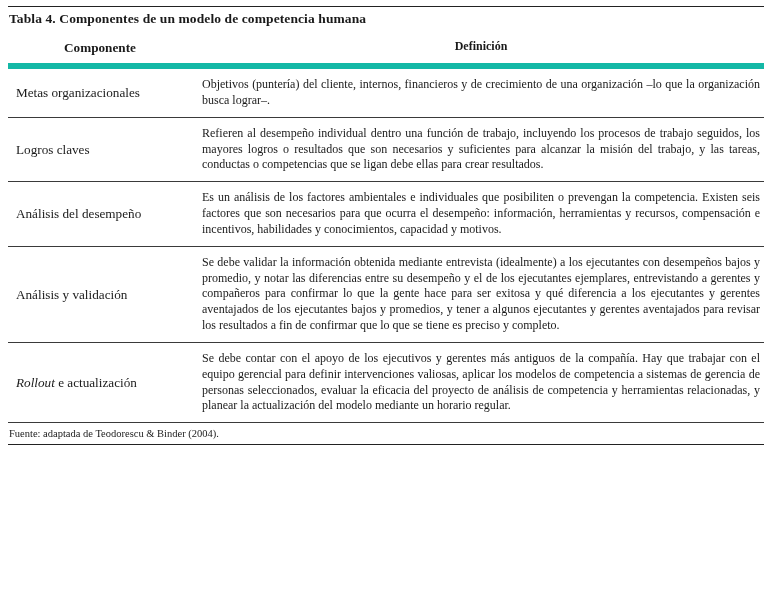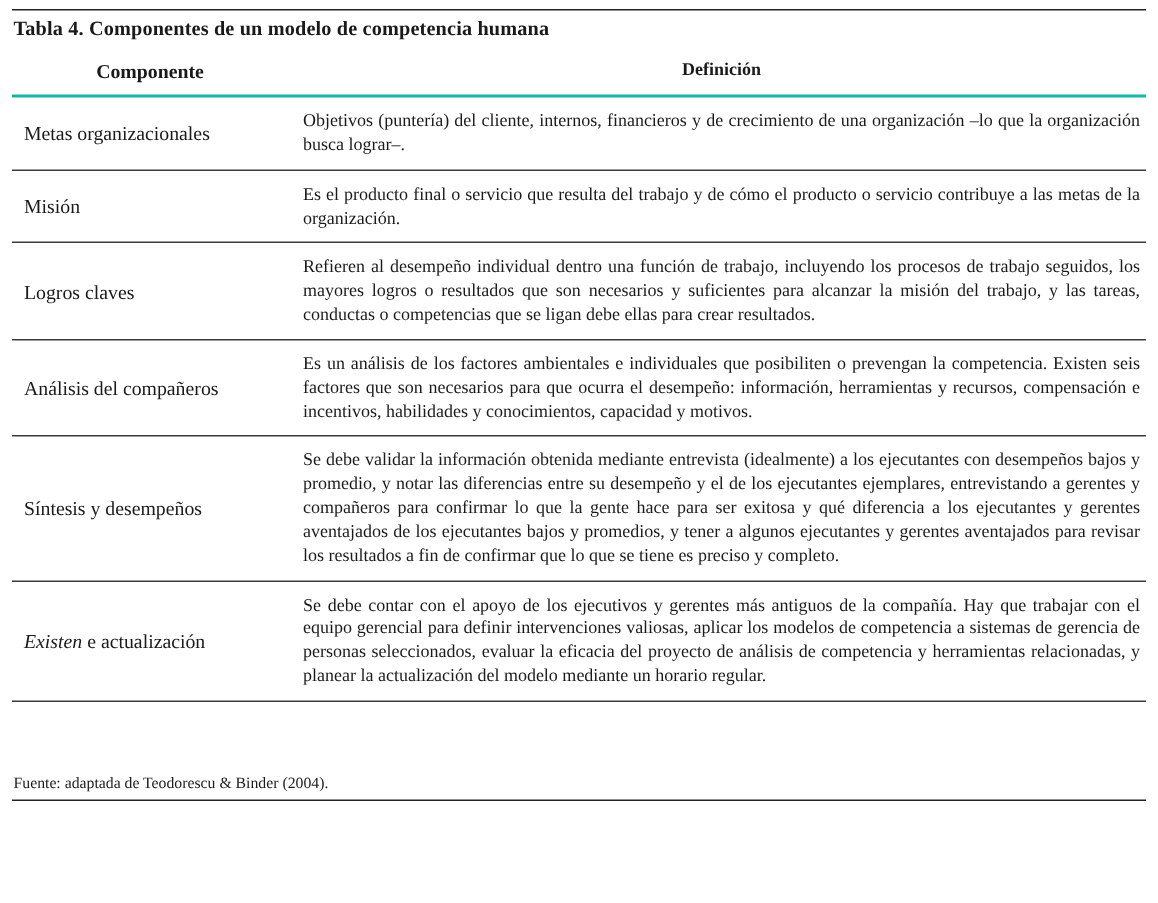--- a/index.html
+++ b/index.html
@@ -35,36 +35,35 @@
     line-height: 1.3;
   }
   .cell-definition {
     flex: 1;
     padding: 8px 4px 8px 12px;
     font-size: 12px;
     line-height: 1.32;
     text-align: justify;
   }
 
-  .header-row { display: flex; border-bottom: 2px solid #14b8a6; }
+  .header-row { display: flex; border-bottom: 6px solid #14b8a6; }
   .header-row .cell-component,
   .header-row .cell-definition {
     justify-content: center;
     text-align: center;
     font-weight: bold;
     padding-top: 7px;
     padding-bottom: 7px;
   }
 
   .em-part { font-style: italic; }
 
   .table-source {
     font-size: 10.5px;
     padding: 5px 1px 5px 1px;
-    margin-top: 44px;
   }
 </style>
 </head>
 <body>
 
 <div class="sheet">
 
   <div class="rule-heavy"></div>
 
   <div class="table-title">Tabla 4. Componentes de un modelo de competencia humana</div>
@@ -74,51 +73,45 @@
     <div class="cell-definition">Definición</div>
   </div>
 
   <div class="row">
     <div class="cell-component">
       <span><span class="em-part"></span><span>Metas organizacionales</span></span>
     </div>
     <div class="cell-definition">Objetivos (puntería) del cliente, internos, financieros y de crecimiento de una organización –lo que la organización busca lograr–.</div>
   </div>
 
-  <div class="row">
-    <div class="cell-component">
-      <span><span class="em-part"></span><span>Misión</span></span>
-    </div>
-    <div class="cell-definition">Es el producto final o servicio que resulta del trabajo y de cómo el producto o servicio contribuye a las metas de la organización.</div>
-  </div>
 
   <div class="row">
     <div class="cell-component">
       <span><span class="em-part"></span><span>Logros claves</span></span>
     </div>
     <div class="cell-definition">Refieren al desempeño individual dentro una función de trabajo, incluyendo los procesos de trabajo seguidos, los mayores logros o resultados que son necesarios y suficientes para alcanzar la misión del trabajo, y las tareas, conductas o competencias que se ligan debe ellas para crear resultados.</div>
   </div>
 
   <div class="row">
     <div class="cell-component">
-      <span><span class="em-part"></span><span>Análisis del compañeros</span></span>
+      <span><span class="em-part"></span><span>Análisis del desempeño</span></span>
     </div>
     <div class="cell-definition">Es un análisis de los factores ambientales e individuales que posibiliten o prevengan la competencia. Existen seis factores que son necesarios para que ocurra el desempeño: información, herramientas y recursos, compensación e incentivos, habilidades y conocimientos, capacidad y motivos.</div>
   </div>
 
   <div class="row">
     <div class="cell-component">
-      <span><span class="em-part"></span><span>Síntesis y desempeños</span></span>
+      <span><span class="em-part"></span><span>Análisis y validación</span></span>
     </div>
     <div class="cell-definition">Se debe validar la información obtenida mediante entrevista (idealmente) a los ejecutantes con desempeños bajos y promedio, y notar las diferencias entre su desempeño y el de los ejecutantes ejemplares, entrevistando a gerentes y compañeros para confirmar lo que la gente hace para ser exitosa y qué diferencia a los ejecutantes y gerentes aventajados de los ejecutantes bajos y promedios, y tener a algunos ejecutantes y gerentes aventajados para revisar los resultados a fin de confirmar que lo que se tiene es preciso y completo.</div>
   </div>
 
   <div class="row">
     <div class="cell-component">
-      <span><span class="em-part">Existen</span><span> e actualización</span></span>
+      <span><span class="em-part">Rollout</span><span> e actualización</span></span>
     </div>
     <div class="cell-definition">Se debe contar con el apoyo de los ejecutivos y gerentes más antiguos de la compañía. Hay que trabajar con el equipo gerencial para definir intervenciones valiosas, aplicar los modelos de competencia a sistemas de gerencia de personas seleccionados, evaluar la eficacia del proyecto de análisis de competencia y herramientas relacionadas, y planear la actualización del modelo mediante un horario regular.</div>
   </div>
 
   <div class="table-source">Fuente: adaptada de Teodorescu &amp; Binder (2004).</div>
 
   <div class="rule-heavy"></div>
 
 </div>
 

